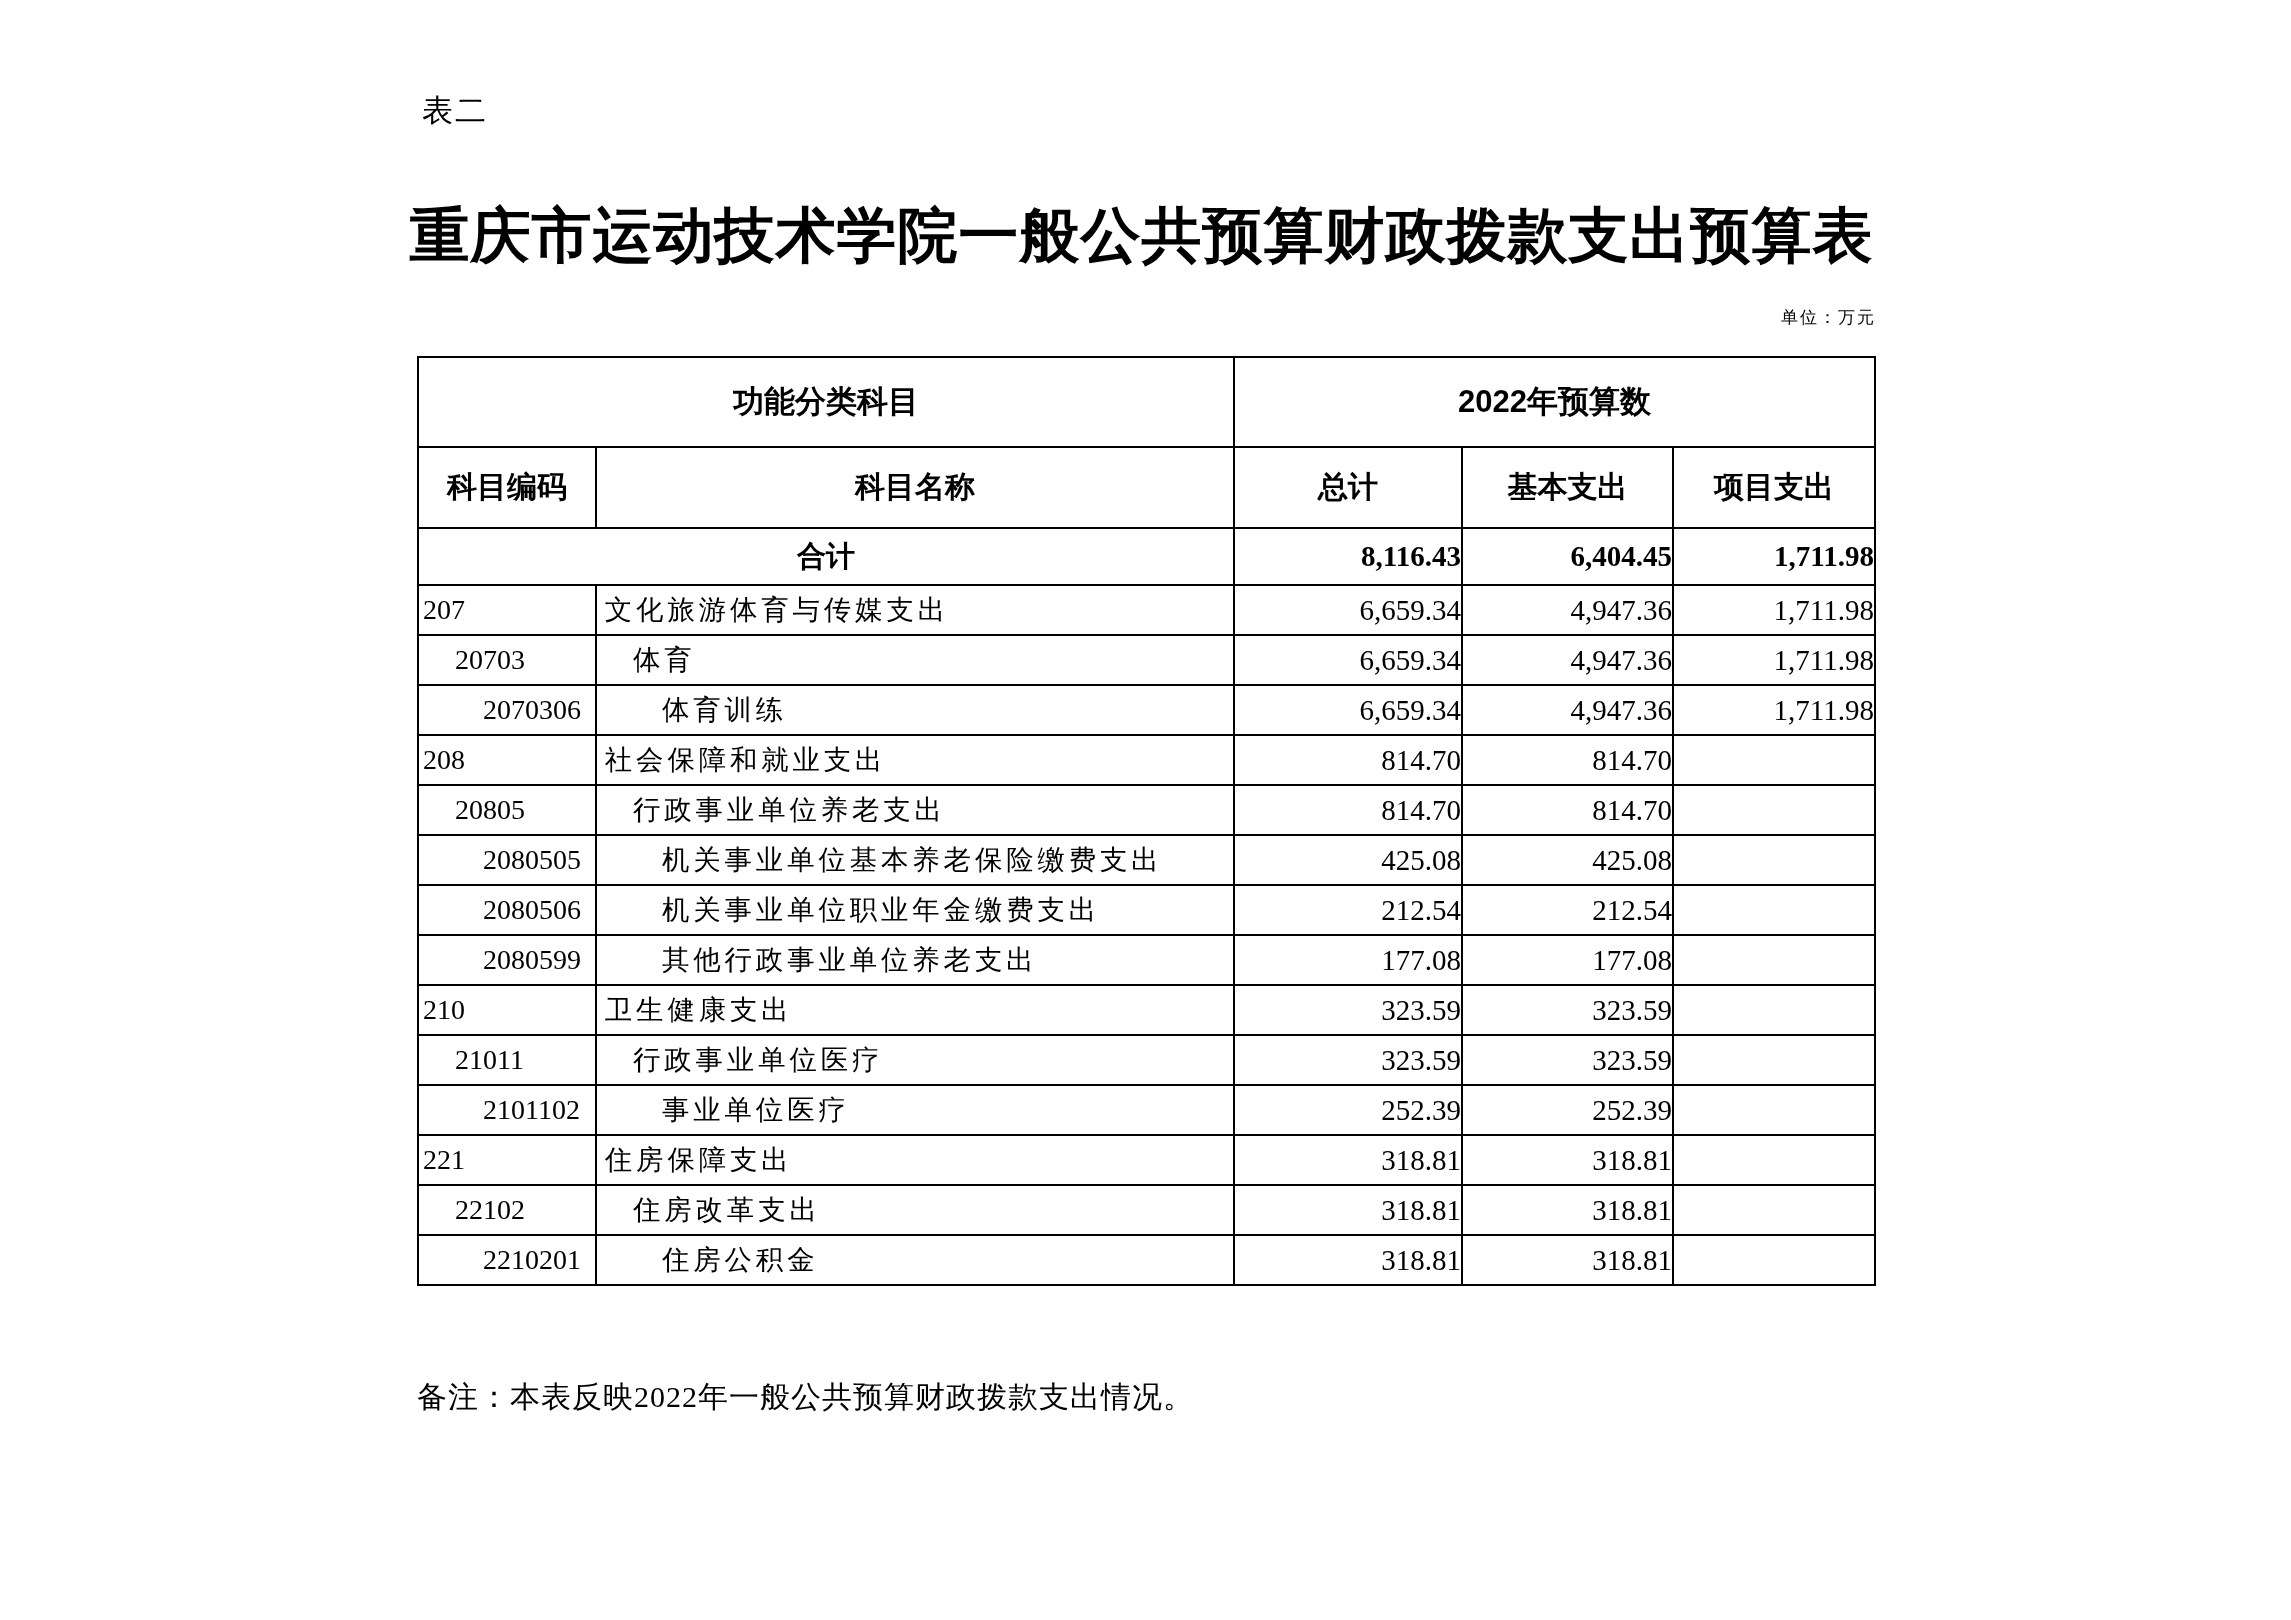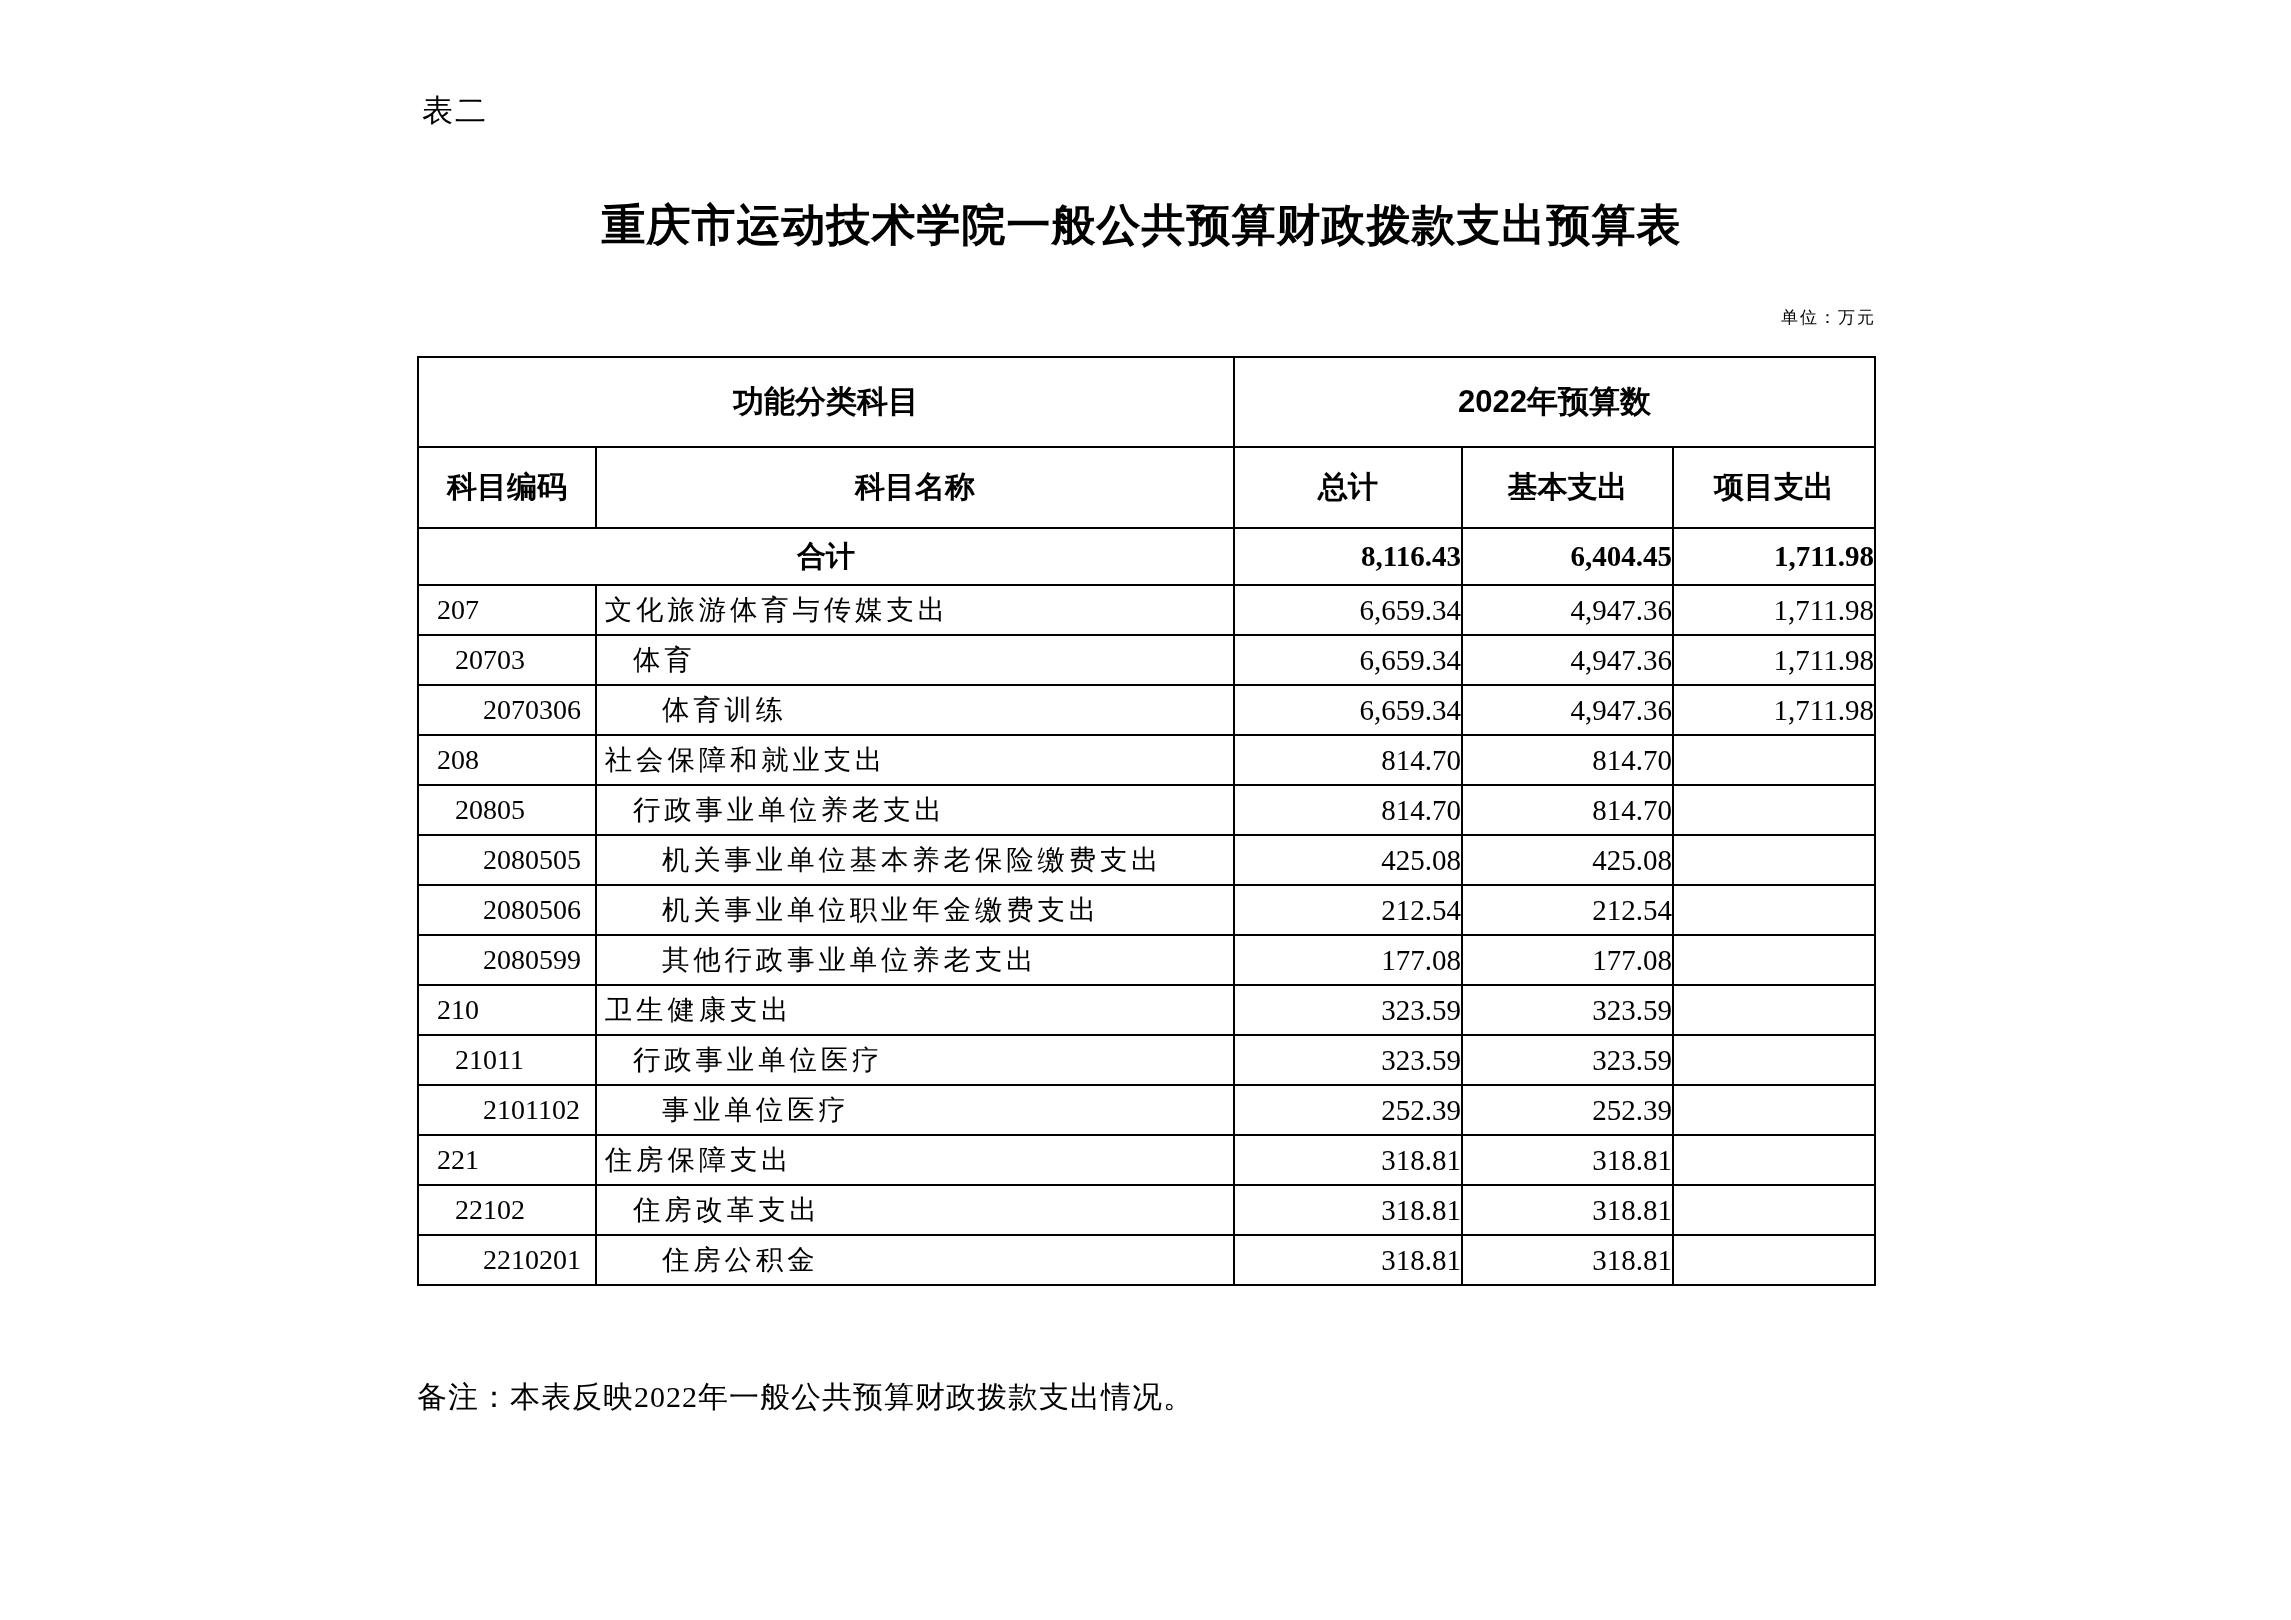--- a/index.html
+++ b/index.html
@@ -22,21 +22,21 @@
     top: 90px;
     font-size: 31px;
     letter-spacing: 2px;
   }
   .doc-title {
     position: absolute;
     left: 0;
     top: 196px;
     width: 2283px;
     text-align: center;
-    font-size: 44px;
+    font-size: 60px;
     font-weight: bold;
     font-family: "Liberation Serif", "DejaVu Serif", serif;
     letter-spacing: 1px;
   }
   .unit-label {
     position: absolute;
     top: 306px;
     left: 1733px;
     width: 143px;
     font-size: 17px;
@@ -94,21 +94,21 @@
   td.name {
     font-size: 27.4px;
     text-align: left;
     letter-spacing: 3.9px;
   }
   td.num {
     font-size: 29px;
     text-align: right;
     padding-right: 6.9px;
   }
-  .lvl1 td.code { padding-left: 18px; }
+  .lvl1 td.code { padding-left: 4px; }
   .lvl2 td.code { padding-left: 36px; }
   .lvl3 td.code { padding-left: 64px; }
   .lvl1 td.name { padding-left: 7.8px; }
   .lvl2 td.name { padding-left: 36px; }
   .lvl3 td.name { padding-left: 65px; }
   .note {
     position: absolute;
     left: 417px;
     top: 1377px;
     font-size: 30px;

